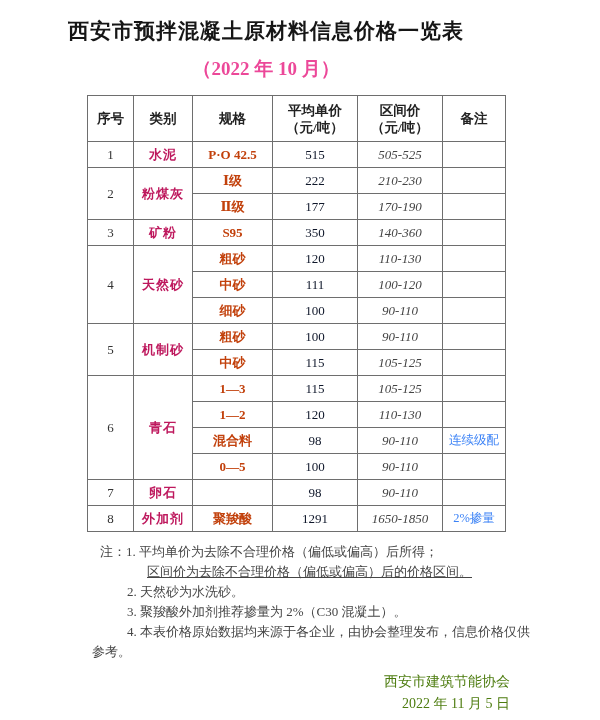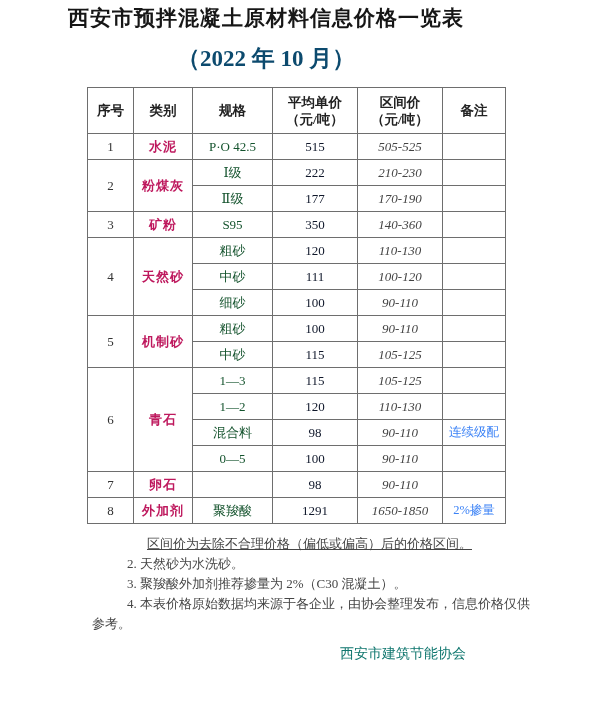--- a/index.html
+++ b/index.html
@@ -3,35 +3,35 @@
 <meta charset="utf-8">
 <style>
   * { margin: 0; padding: 0; box-sizing: border-box; }
   html, body { width: 600px; height: 720px; }
   body {
     background: #ffffff;
     color: #222222;
     font-family: "Liberation Serif", "DejaVu Serif", serif;
     overflow: hidden;
   }
-  .page { width: 532px; height: 720px; padding-top: 4px; }
+  .page { width: 532px; height: 720px; padding-top: 17px; }
 
   .title {
     text-align: center;
     font-size: 21px;
     font-weight: bold;
     letter-spacing: 1px;
     color: #161616;
   }
   .subtitle {
     text-align: center;
-    font-size: 23px;
+    font-size: 19px;
     font-weight: bold;
     margin-top: 11px;
-    color: #0c4a6e;
+    color: #ec4899;
   }
 
   table.price-table {
     border-collapse: collapse;
     table-layout: fixed;
     margin-left: 87px;
     margin-top: 13px;
     border-radius: 22px;
   }
   .price-table th, .price-table td {
@@ -53,21 +53,21 @@
     height: 26px;
     font-size: 13px;
     color: #3c3c3c;
   }
   .price-table td.cell-no { color: #333333; }
   .price-table td.cell-category {
     font-weight: bold;
     color: #be185d;
     letter-spacing: 1px;
   }
-  .price-table td.cell-spec { color: #14532d; }
+  .price-table td.cell-spec { color: #c2410c; font-weight: bold; }
   .price-table td.cell-avg-price { color: #0f172a; }
   .price-table td.cell-price-range { color: #444444; font-style: italic; }
   .price-table td.cell-note { color: #3b82f6; font-size: 12.5px; }
 
   .notes {
     margin-left: 92px;
     margin-top: 10px;
     width: 440px;
     font-size: 13px;
     line-height: 20px;
@@ -76,24 +76,24 @@
   .notes .n0 { padding-left: 8px; }
   .notes .n1 { padding-left: 55px; text-decoration: underline; }
   .notes .n2 { padding-left: 35px; }
   .notes .n3 { padding-left: 35px; }
   .notes .n4 { text-indent: 35px; white-space: normal; }
 
   .signature {
     margin-left: 340px;
     margin-top: 9px;
     width: 170px;
-    text-align: left;
+    text-align: right;
     font-size: 14px;
     line-height: 22px;
-    color: #0f766e;
+    color: #4d7c0f;
   }
 </style>
 </head>
 <body>
 
 <div class="page">
 
   <div class="title">西安市预拌混凝土原材料信息价格一览表</div>
   <div class="subtitle">（2022 年 10 月）</div>
 
@@ -234,23 +234,25 @@
           <td class="cell-category">外加剂</td>
           <td class="cell-spec">聚羧酸</td>
           <td class="cell-avg-price">1291</td>
           <td class="cell-price-range">1650-1850</td>
           <td class="cell-note">2%掺量</td>
         </tr>
       </tbody>
   </table>
 
   <div class="notes">
+    <div class="n0">注：1. 平均单价为去除不合理价格（偏低或偏高）后所得；</div>
     <div class="n1">区间价为去除不合理价格（偏低或偏高）后的价格区间。</div>
     <div class="n2">2. 天然砂为水洗砂。</div>
     <div class="n3">3. 聚羧酸外加剂推荐掺量为 2%（C30 混凝土）。</div>
     <div class="n4">4. 本表价格原始数据均来源于各企业，由协会整理发布，信息价格仅供参考。</div>
   </div>
 
   <div class="signature">
     <div>西安市建筑节能协会</div>
+    <div>2022 年 11 月 5 日</div>
   </div>
 
 </div>
 
 </body></html>

